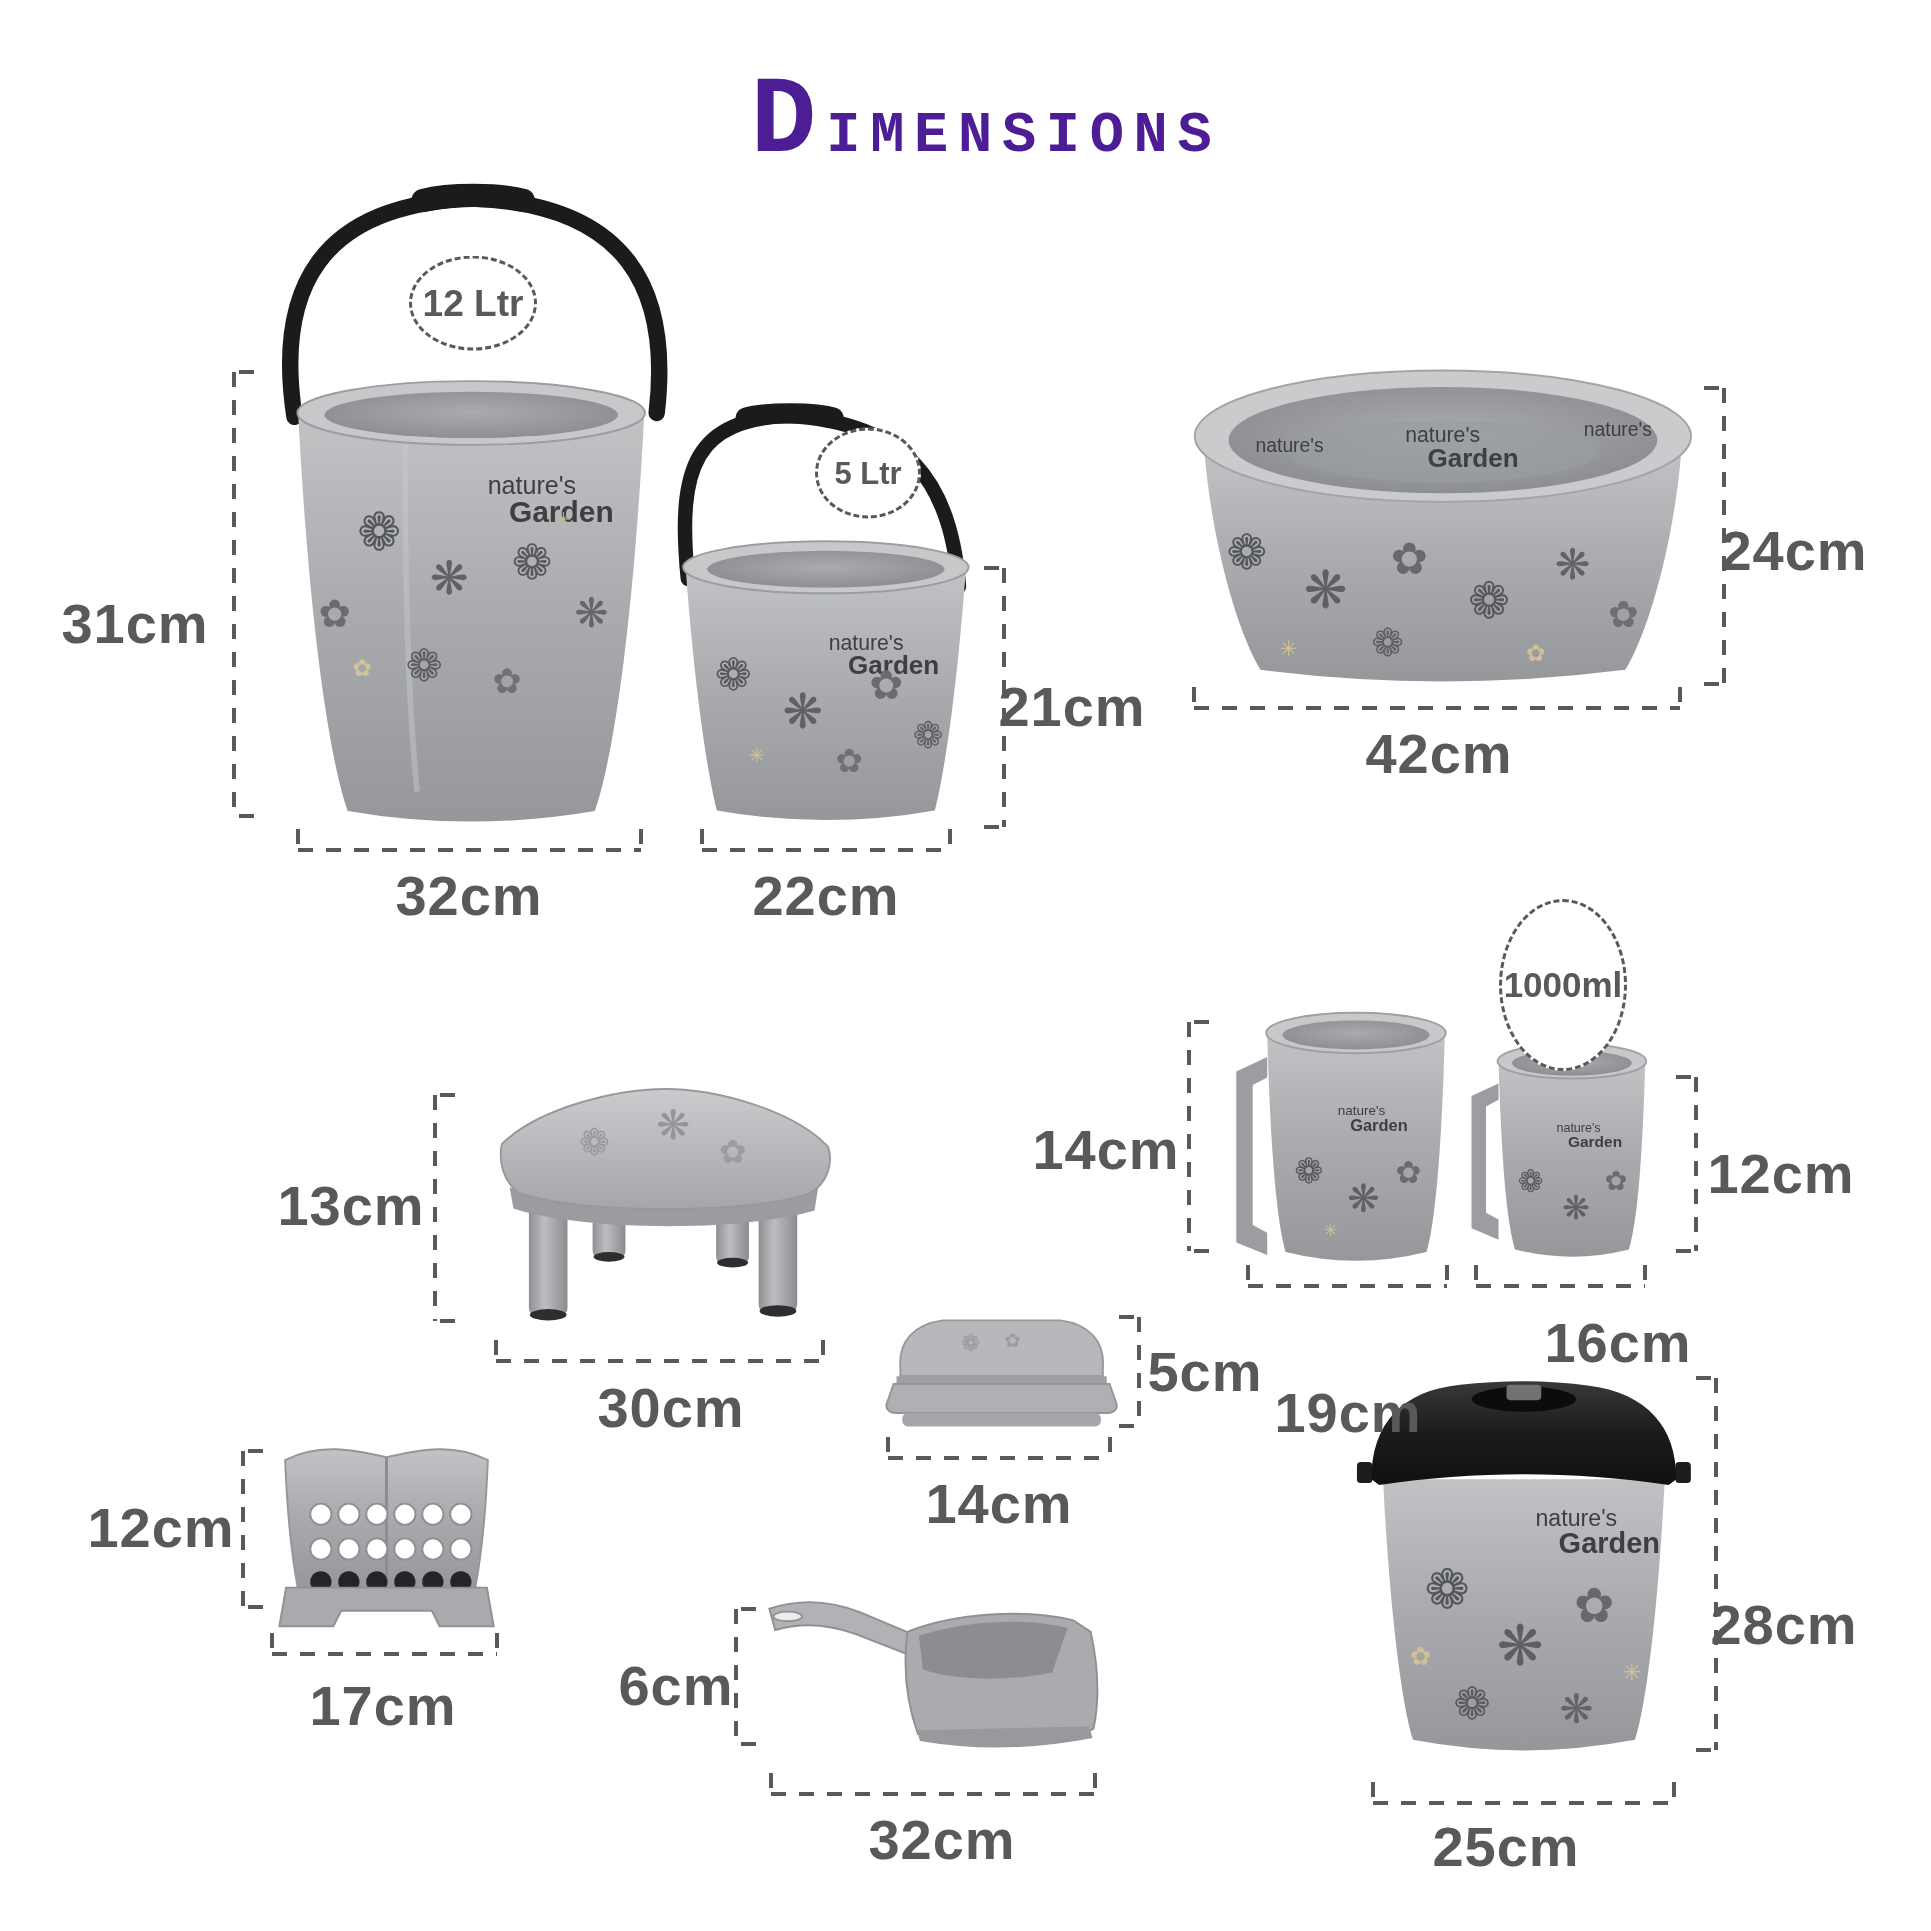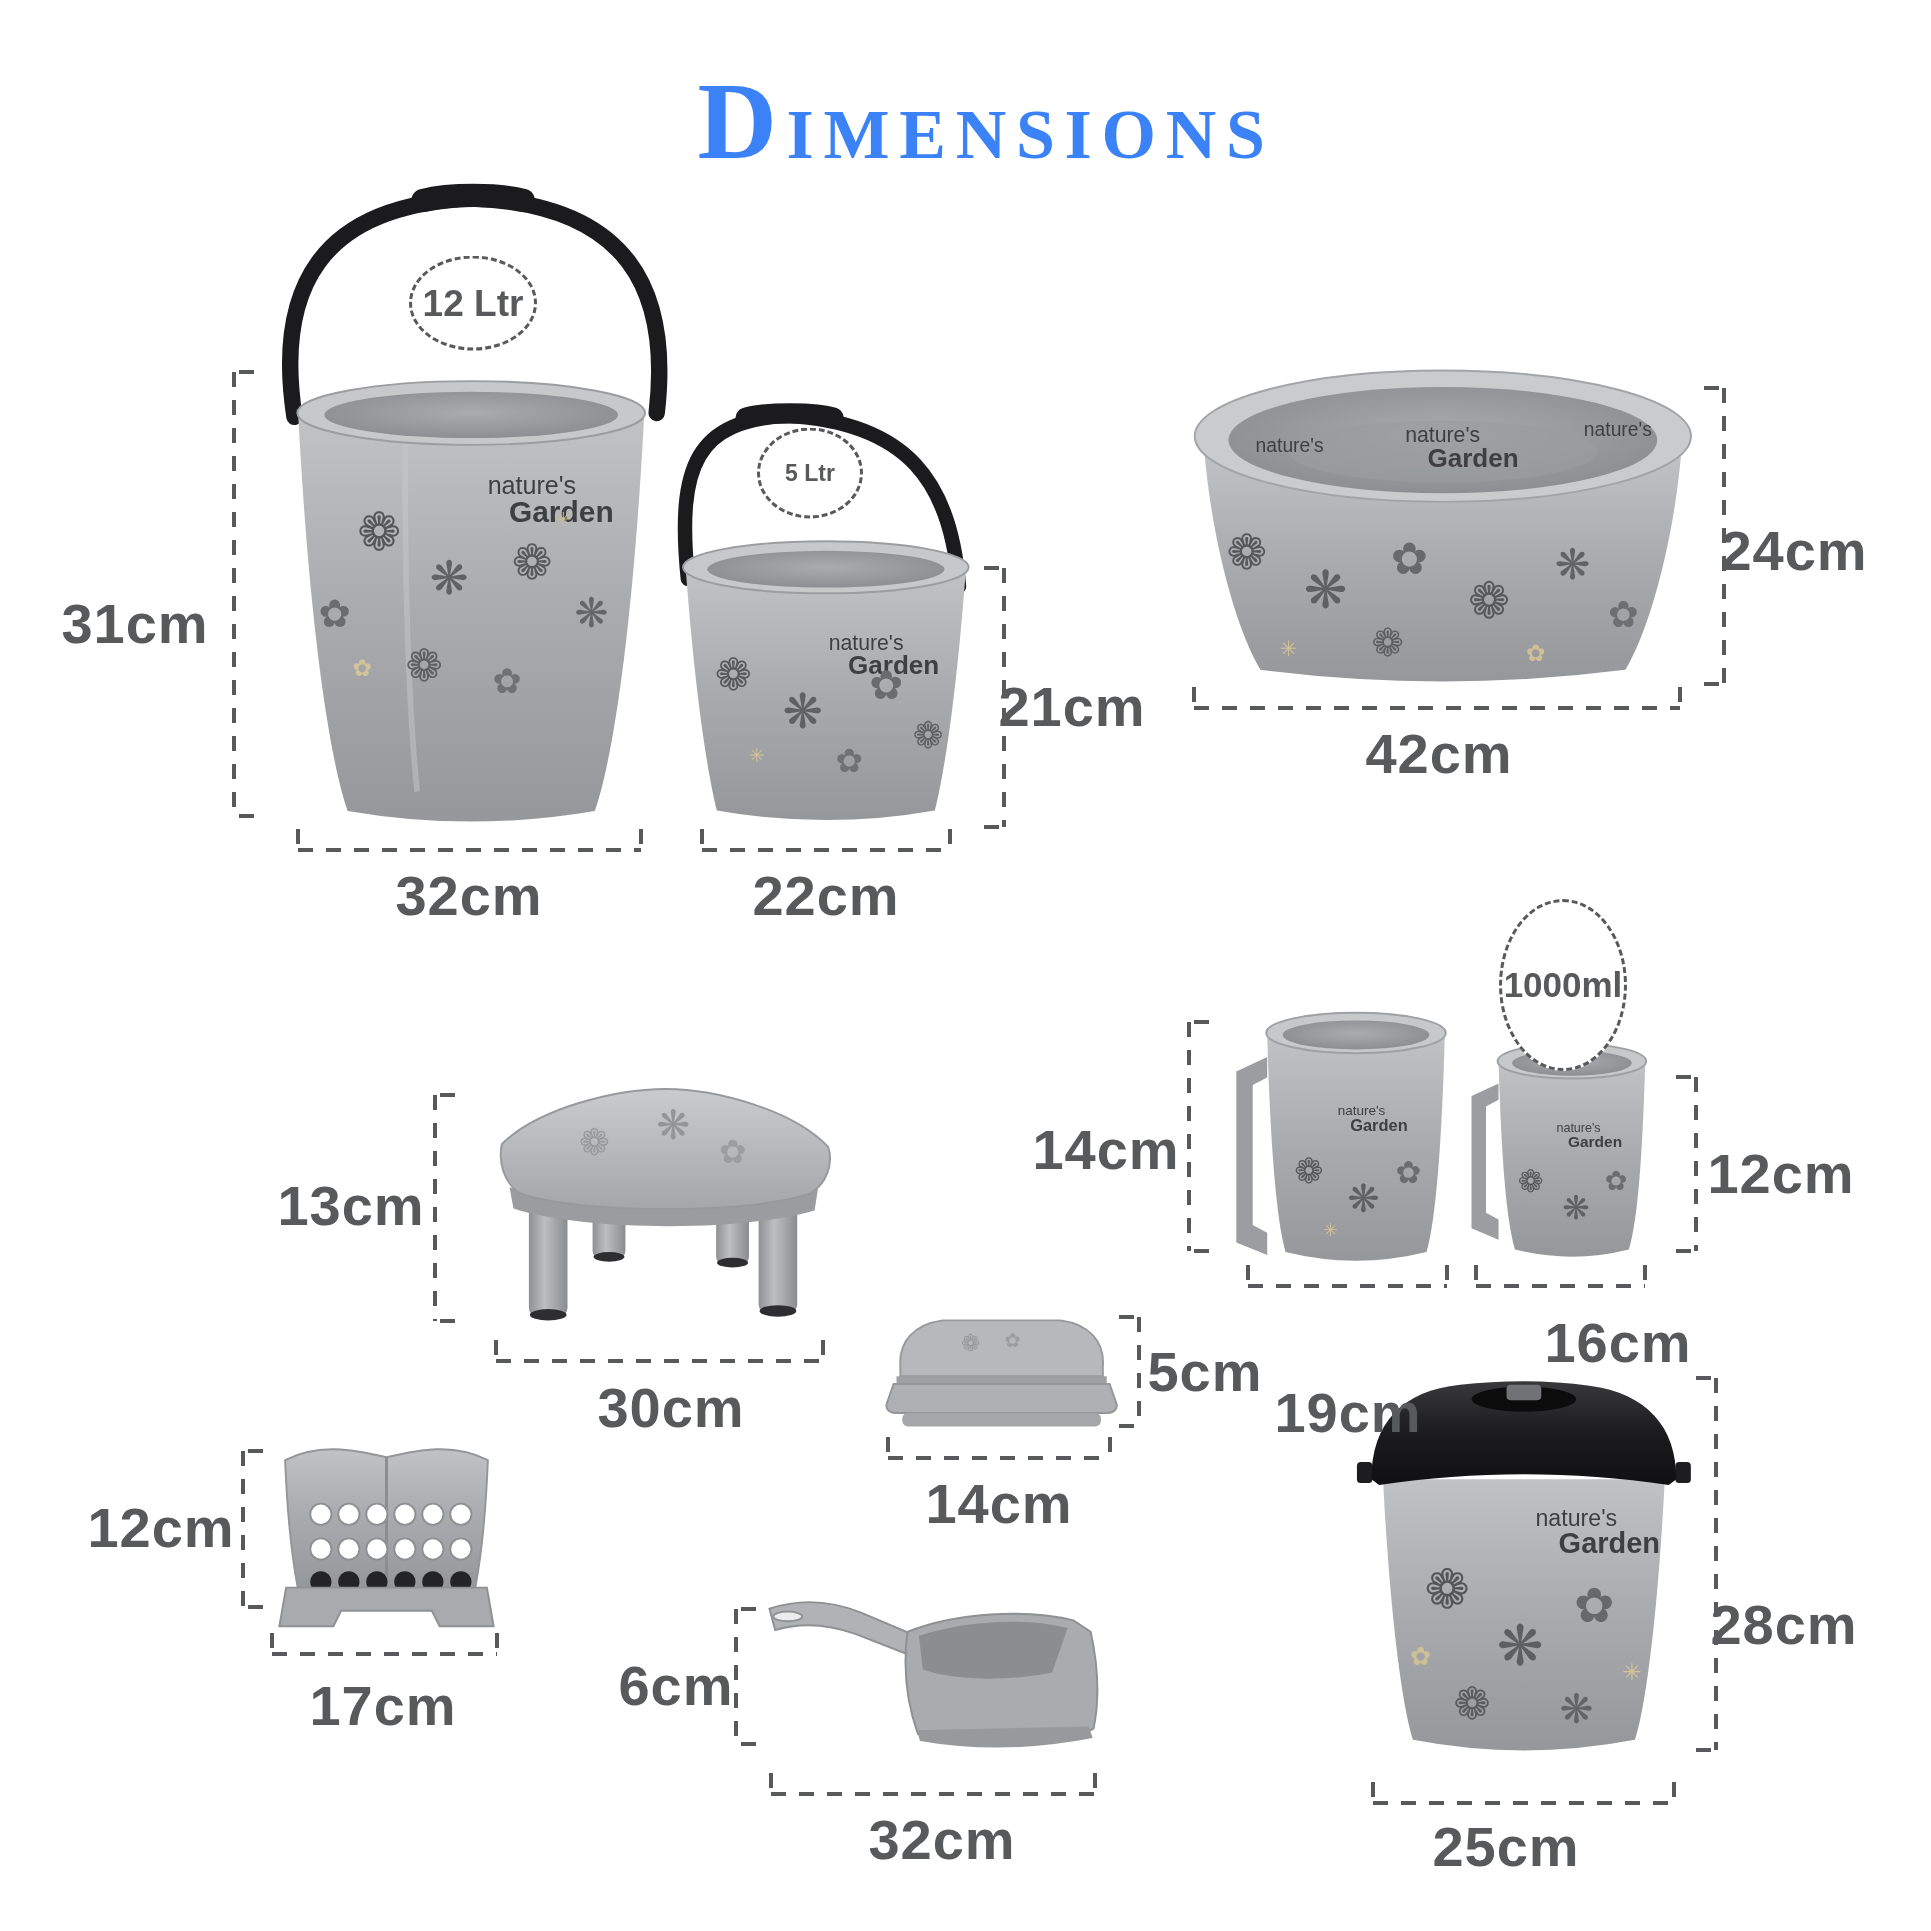--- a/index.html
+++ b/index.html
@@ -1,21 +1,21 @@
 <!DOCTYPE html>
 <html><head>
 <meta charset="utf-8">
 <style>
   html,body{margin:0;padding:0;background:#fff;}
   #canvas{position:relative;width:1931px;height:1931px;background:#ffffff;overflow:hidden;
           font-family:"Liberation Sans",sans-serif; --ann:#58595b;}
   
   .page-title{position:absolute;left:986px;top:121px;transform:translate(-50%,-50%);
-    font-family:Liberation Serif, serif;font-weight:700;font-size:70px;letter-spacing:9.7px;
-    color:#3b82f6;white-space:nowrap;}
+    font-family:Liberation Mono, monospace;font-weight:700;font-size:57px;letter-spacing:9.7px;
+    color:#4c1d95;white-space:nowrap;}
   .page-title::first-letter{font-size:110px;}
   
   .dim-label{position:absolute;transform:translate(-50%,-50%);font-weight:700;font-size:56px;
     color:var(--ann);letter-spacing:1px;white-space:nowrap;}
   .vline{position:absolute;width:3.9px;
     background:repeating-linear-gradient(180deg,var(--ann) 0 15.4px,transparent 15.4px 28px);}
   .vline::before,.vline::after{content:"";position:absolute;height:3.9px;width:15.4px;background:var(--ann);}
   .vline.tl::before{left:-18.3px;top:-1.9px}.vline.tl::after{left:-18.3px;bottom:-1.9px}
   .vline.tr::before{left:6.8px;top:-1.9px}.vline.tr::after{left:6.8px;bottom:-1.9px}
   .hline{position:absolute;height:3.9px;
@@ -222,21 +222,21 @@
     <text class="fl" x="1630" y="1680" font-size="50" fill="#66686b">✿</text>
     <text class="fl" x="1505" y="1780" font-size="46" fill="#595b5e">❁</text>
     <text class="fl" x="1615" y="1785" font-size="42" fill="#626467">❋</text>
     <text class="fl" x="1680" y="1740" font-size="24" fill="#d3c398">✳</text>
     <text class="fl" x="1460" y="1725" font-size="26" fill="#cfc096">✿</text>
   </svg>
 
   <div class="cap" style="left:473px;top:303px;width:122px;height:89px;font-size:37px">
     <span>12 Ltr</span>
   </div>
-  <div class="cap" style="left:810px;top:473px;width:100px;height:85px;font-size:23px">
+  <div class="cap" style="left:868px;top:473px;width:100px;height:85px;font-size:31px">
     <span>5 Ltr</span>
   </div>
   <div class="cap" style="left:1563px;top:985px;width:122px;height:166px;font-size:35px">
     <span>1000ml</span>
   </div>
 
   <div class="vline tr" style="left:232px;top:372px;height:444px"></div>
   <div class="dim-label" style="left:135px;top:623px">31cm</div>
   <div class="hline" style="left:298px;top:848px;width:343px"></div>
   <div class="dim-label" style="left:469px;top:895px">32cm</div>

